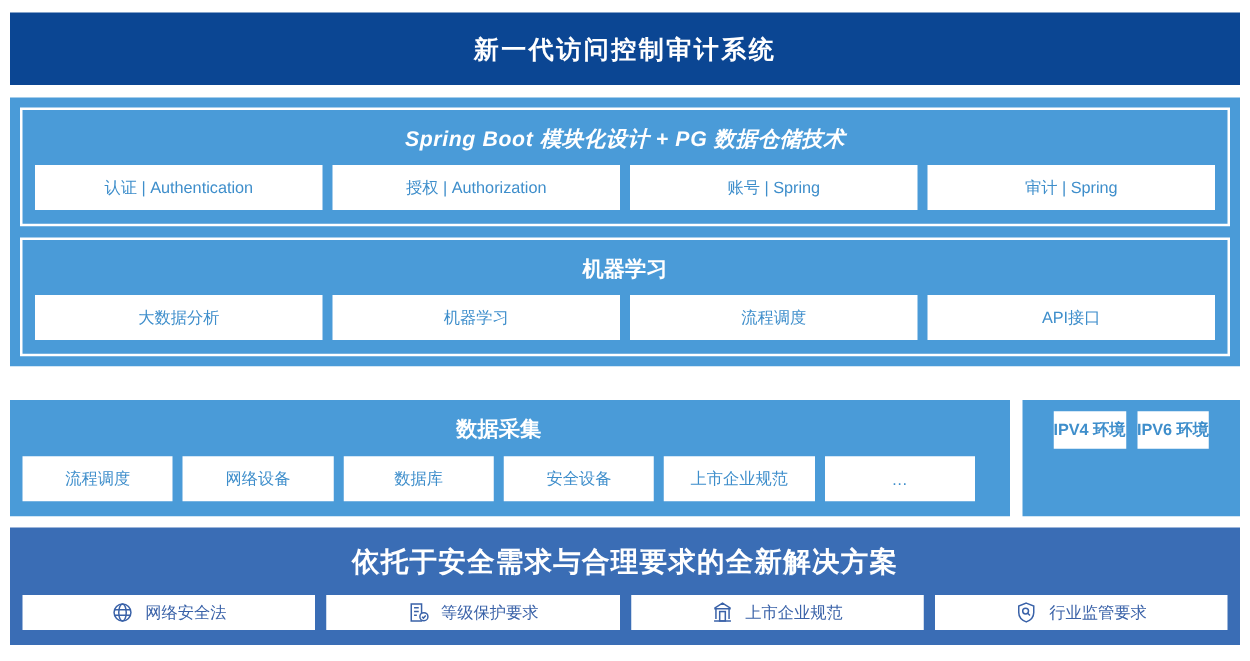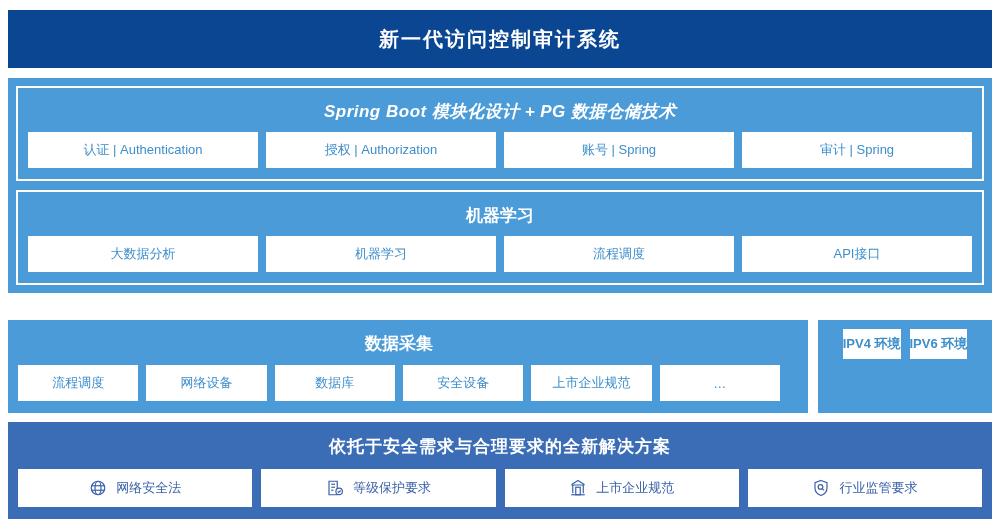--- a/index.html
+++ b/index.html
@@ -121,33 +121,33 @@
   }
 
   
   .solution-panel {
     background: #3a6db5;
     padding: 8px 10px 12px 10px;
   }
   .solution-title {
     text-align: center;
     color: #ffffff;
-    font-size: 17px;
+    font-size: 22px;
     font-weight: bold;
     letter-spacing: 1px;
     padding: 5px 0 11px 0;
   }
   .solution-row {
     display: flex;
     gap: 9px;
   }
   .solution-chip {
     flex: 1 1 0;
     background: #ffffff;
-    height: 38px;
+    height: 28px;
     display: flex;
     align-items: center;
     justify-content: center;
     gap: 9px;
     color: #3a62a8;
     font-size: 13px;
   }
   .solution-chip .ico {
     display: inline-flex;
     align-items: center;

